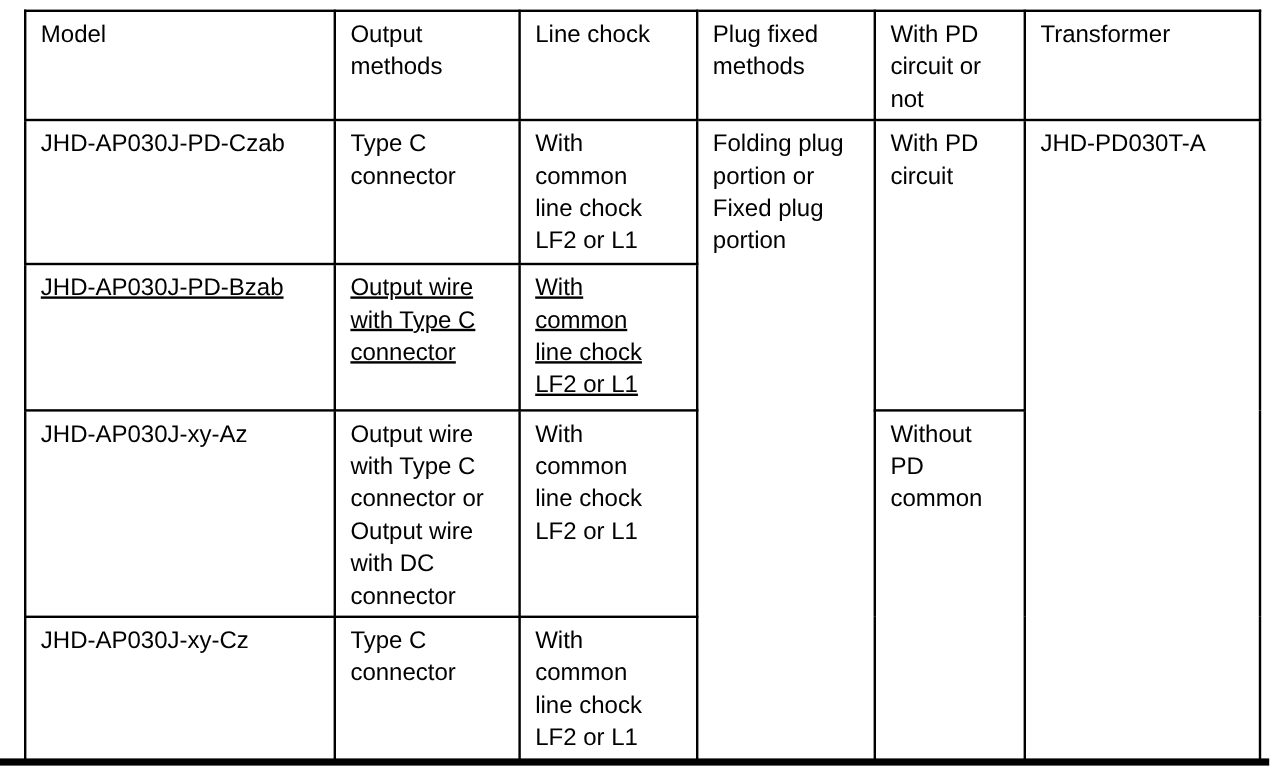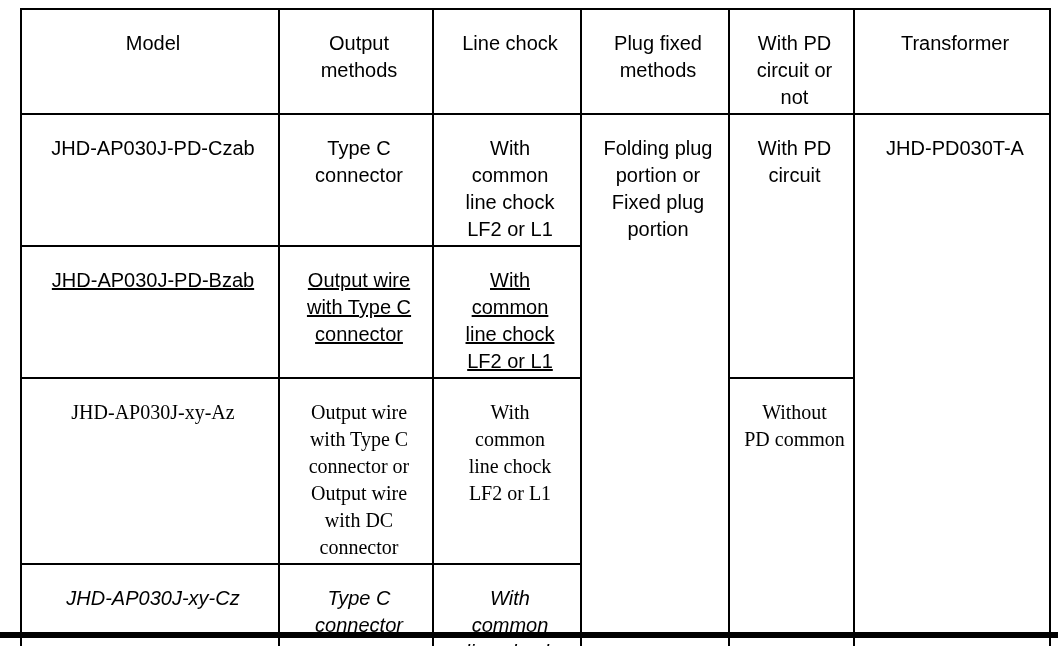--- a/index.html
+++ b/index.html
@@ -21,41 +21,41 @@
     left: 20px;
     top: 8px;
     border-collapse: collapse;
     table-layout: fixed;
     width: 1029px;
   }
   table.spec-table th,
   table.spec-table td {
     border: 2px solid #000000;
     vertical-align: top;
-    text-align: center;
-    padding: 20px 6px 2px 12px;
+    text-align: left;
+    padding: 6px 6px 2px 12px;
     font-size: 20px;
     line-height: 27px;
     font-weight: 400;
     white-space: pre-line;
     overflow: hidden;
     box-sizing: border-box;
   }
   col.c-model       { width: 258px; }
   col.c-output      { width: 154px; }
   col.c-chock       { width: 148px; }
   col.c-plug        { width: 148px; }
   col.c-pd          { width: 125px; }
   col.c-transformer { width: 196px; }
 
   tr.r-header { height: 90px; }
   tr.r-1      { height: 120px; }
   tr.r-2      { height: 122px; text-decoration: underline; }
-  tr.r-3      { height: 172px; font-family: Liberation Serif, serif; }
-  tr.r-4      { height: 122px; font-style: italic; }
+  tr.r-3      { height: 172px; }
+  tr.r-4      { height: 122px; }
 
   .page-bottom-rule {
     position: absolute;
     left: 0;
     top: 632px;
     width: 1058px;
     height: 6px;
     background: #000000;
   }
 </style>

